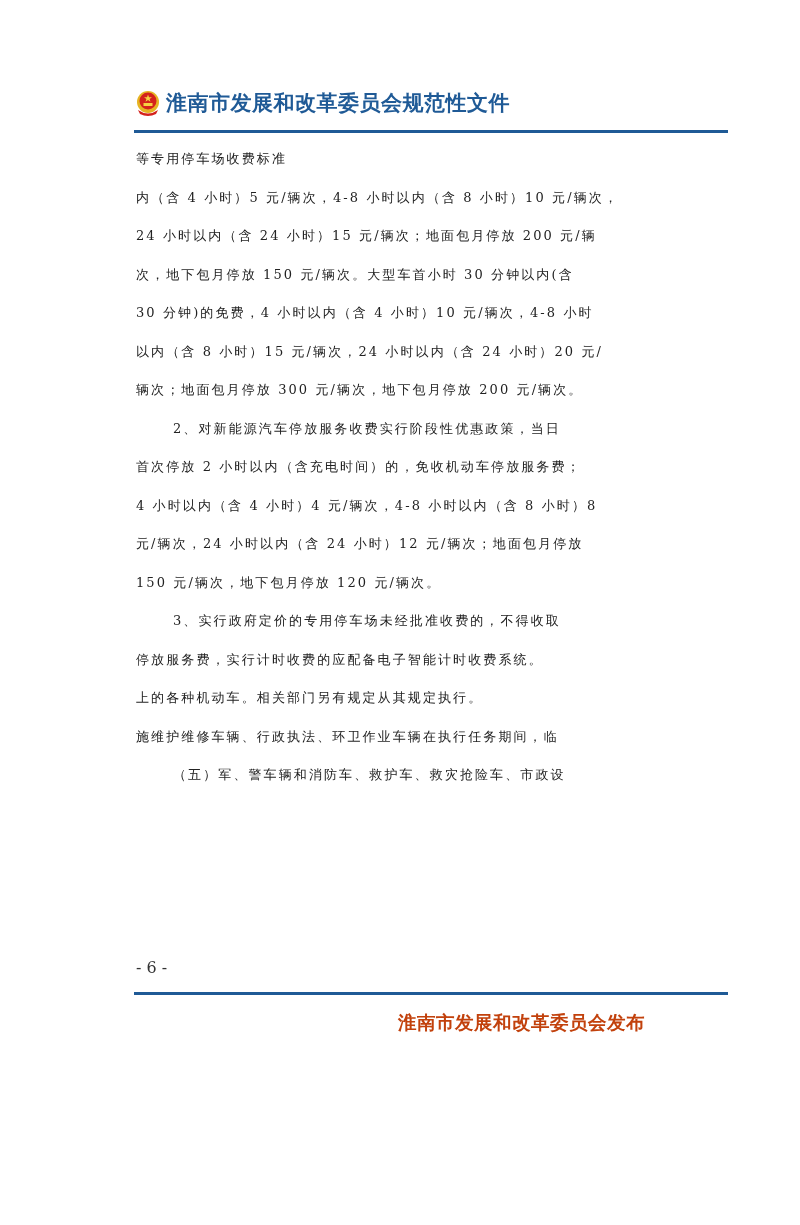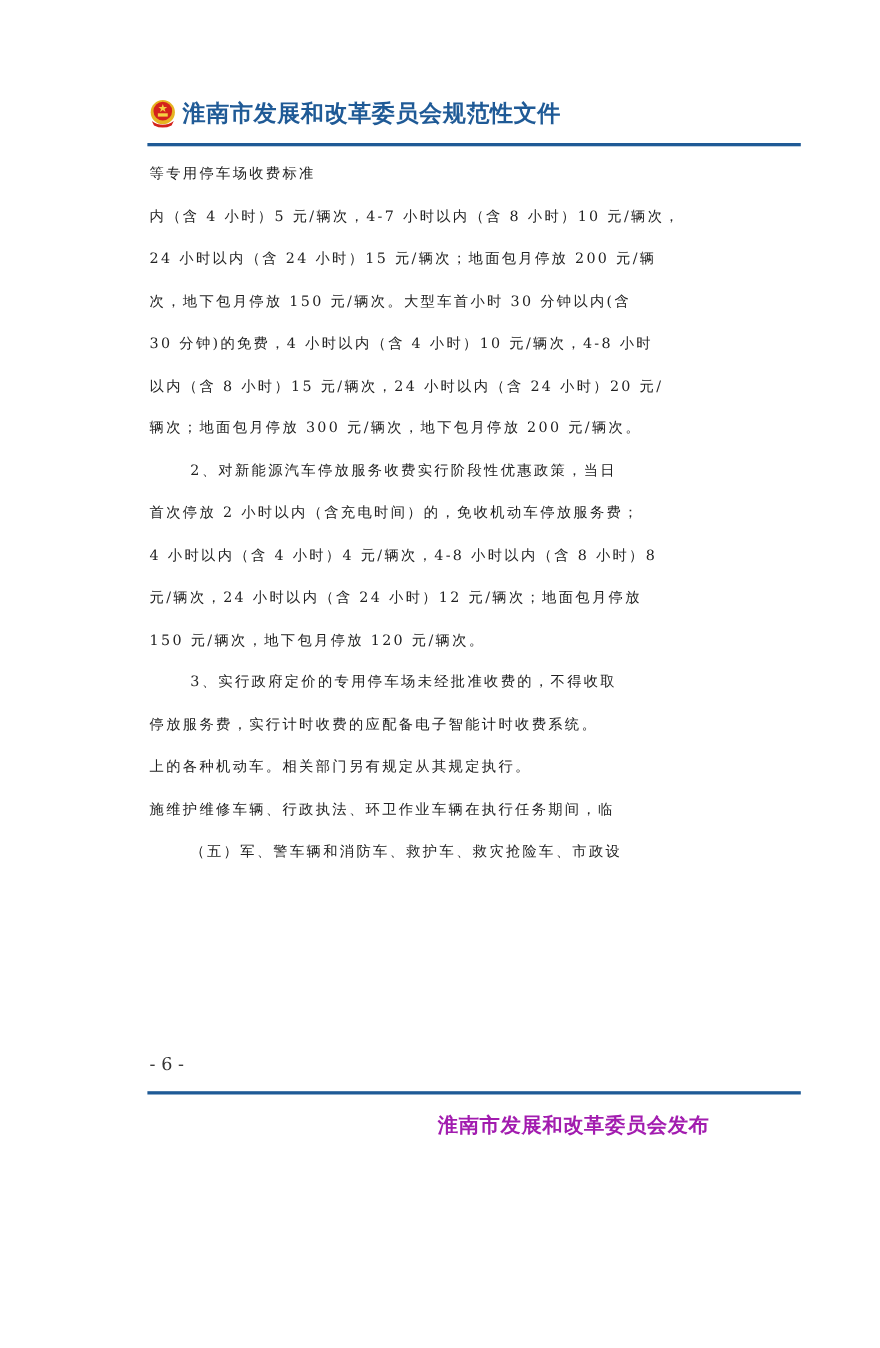--- a/index.html
+++ b/index.html
@@ -9,21 +9,21 @@
     .emblem { width: 28px; height: 28px; margin-right: 4px; position: relative; }
     .emblem svg { width: 28px; height: 28px; display: block; }
     .header-title { font-family: "DejaVu Sans", sans-serif; font-size: 21px; color: #1f5a96; letter-spacing: 0.5px; font-weight: bold; }
     .rule { position: absolute; left: 106px; width: 594px; height: 3px; background: #1f5a96; }
     .rule.top { top: 130px; }
     .rule.bottom { top: 992px; }
     .body { position: absolute; left: 108px; top: 140px; width: 592px; font-family: "DejaVu Serif", serif; font-size: 13px; color: #222; }
     .line { height: 38.5px; line-height: 38.5px; white-space: nowrap; letter-spacing: 2.1px; }
     .indent { padding-left: 37px; }
     .page-num { position: absolute; left: 108px; top: 958px; font-family: "DejaVu Serif", serif; font-size: 16px; color: #333; }
-    .footer { position: absolute; left: 370px; top: 1010px; font-family: "DejaVu Sans", sans-serif; font-size: 18.5px; color: #a21caf; font-weight: bold; letter-spacing: 0.5px; }
+    .footer { position: absolute; left: 370px; top: 1010px; font-family: "DejaVu Sans", sans-serif; font-size: 18.5px; color: #c2410c; font-weight: bold; letter-spacing: 0.5px; }
   </style>
 </head>
 <body>
 
 <div class="page">
 
   <div class="header">
     <span class="emblem">
       <svg viewBox="0 0 28 28">
         <circle cx="14" cy="13" r="11" fill="#e6b422"></circle>
@@ -33,21 +33,21 @@
         <path d="M4 21 Q14 28 24 21 L22 25 Q14 29 6 25 Z" fill="#d4221c"></path>
       </svg>
     </span>
     <span class="header-title">淮南市发展和改革委员会规范性文件</span>
   </div>
 
   <div class="rule top"></div>
 
   <div class="body">
     <div class="line">等专用停车场收费标准</div>
-    <div class="line">内（含 4 小时）5 元/辆次，4-7 小时以内（含 8 小时）10 元/辆次，</div>
+    <div class="line">内（含 4 小时）5 元/辆次，4-8 小时以内（含 8 小时）10 元/辆次，</div>
     <div class="line">24 小时以内（含 24 小时）15 元/辆次；地面包月停放 200 元/辆</div>
     <div class="line">次，地下包月停放 150 元/辆次。大型车首小时 30 分钟以内(含</div>
     <div class="line">30 分钟)的免费，4 小时以内（含 4 小时）10 元/辆次，4-8 小时</div>
     <div class="line">以内（含 8 小时）15 元/辆次，24 小时以内（含 24 小时）20 元/</div>
     <div class="line">辆次；地面包月停放 300 元/辆次，地下包月停放 200 元/辆次。</div>
     <div class="line indent">2、对新能源汽车停放服务收费实行阶段性优惠政策，当日</div>
     <div class="line">首次停放 2 小时以内（含充电时间）的，免收机动车停放服务费；</div>
     <div class="line">4 小时以内（含 4 小时）4 元/辆次，4-8 小时以内（含 8 小时）8</div>
     <div class="line">元/辆次，24 小时以内（含 24 小时）12 元/辆次；地面包月停放</div>
     <div class="line">150 元/辆次，地下包月停放 120 元/辆次。</div>

